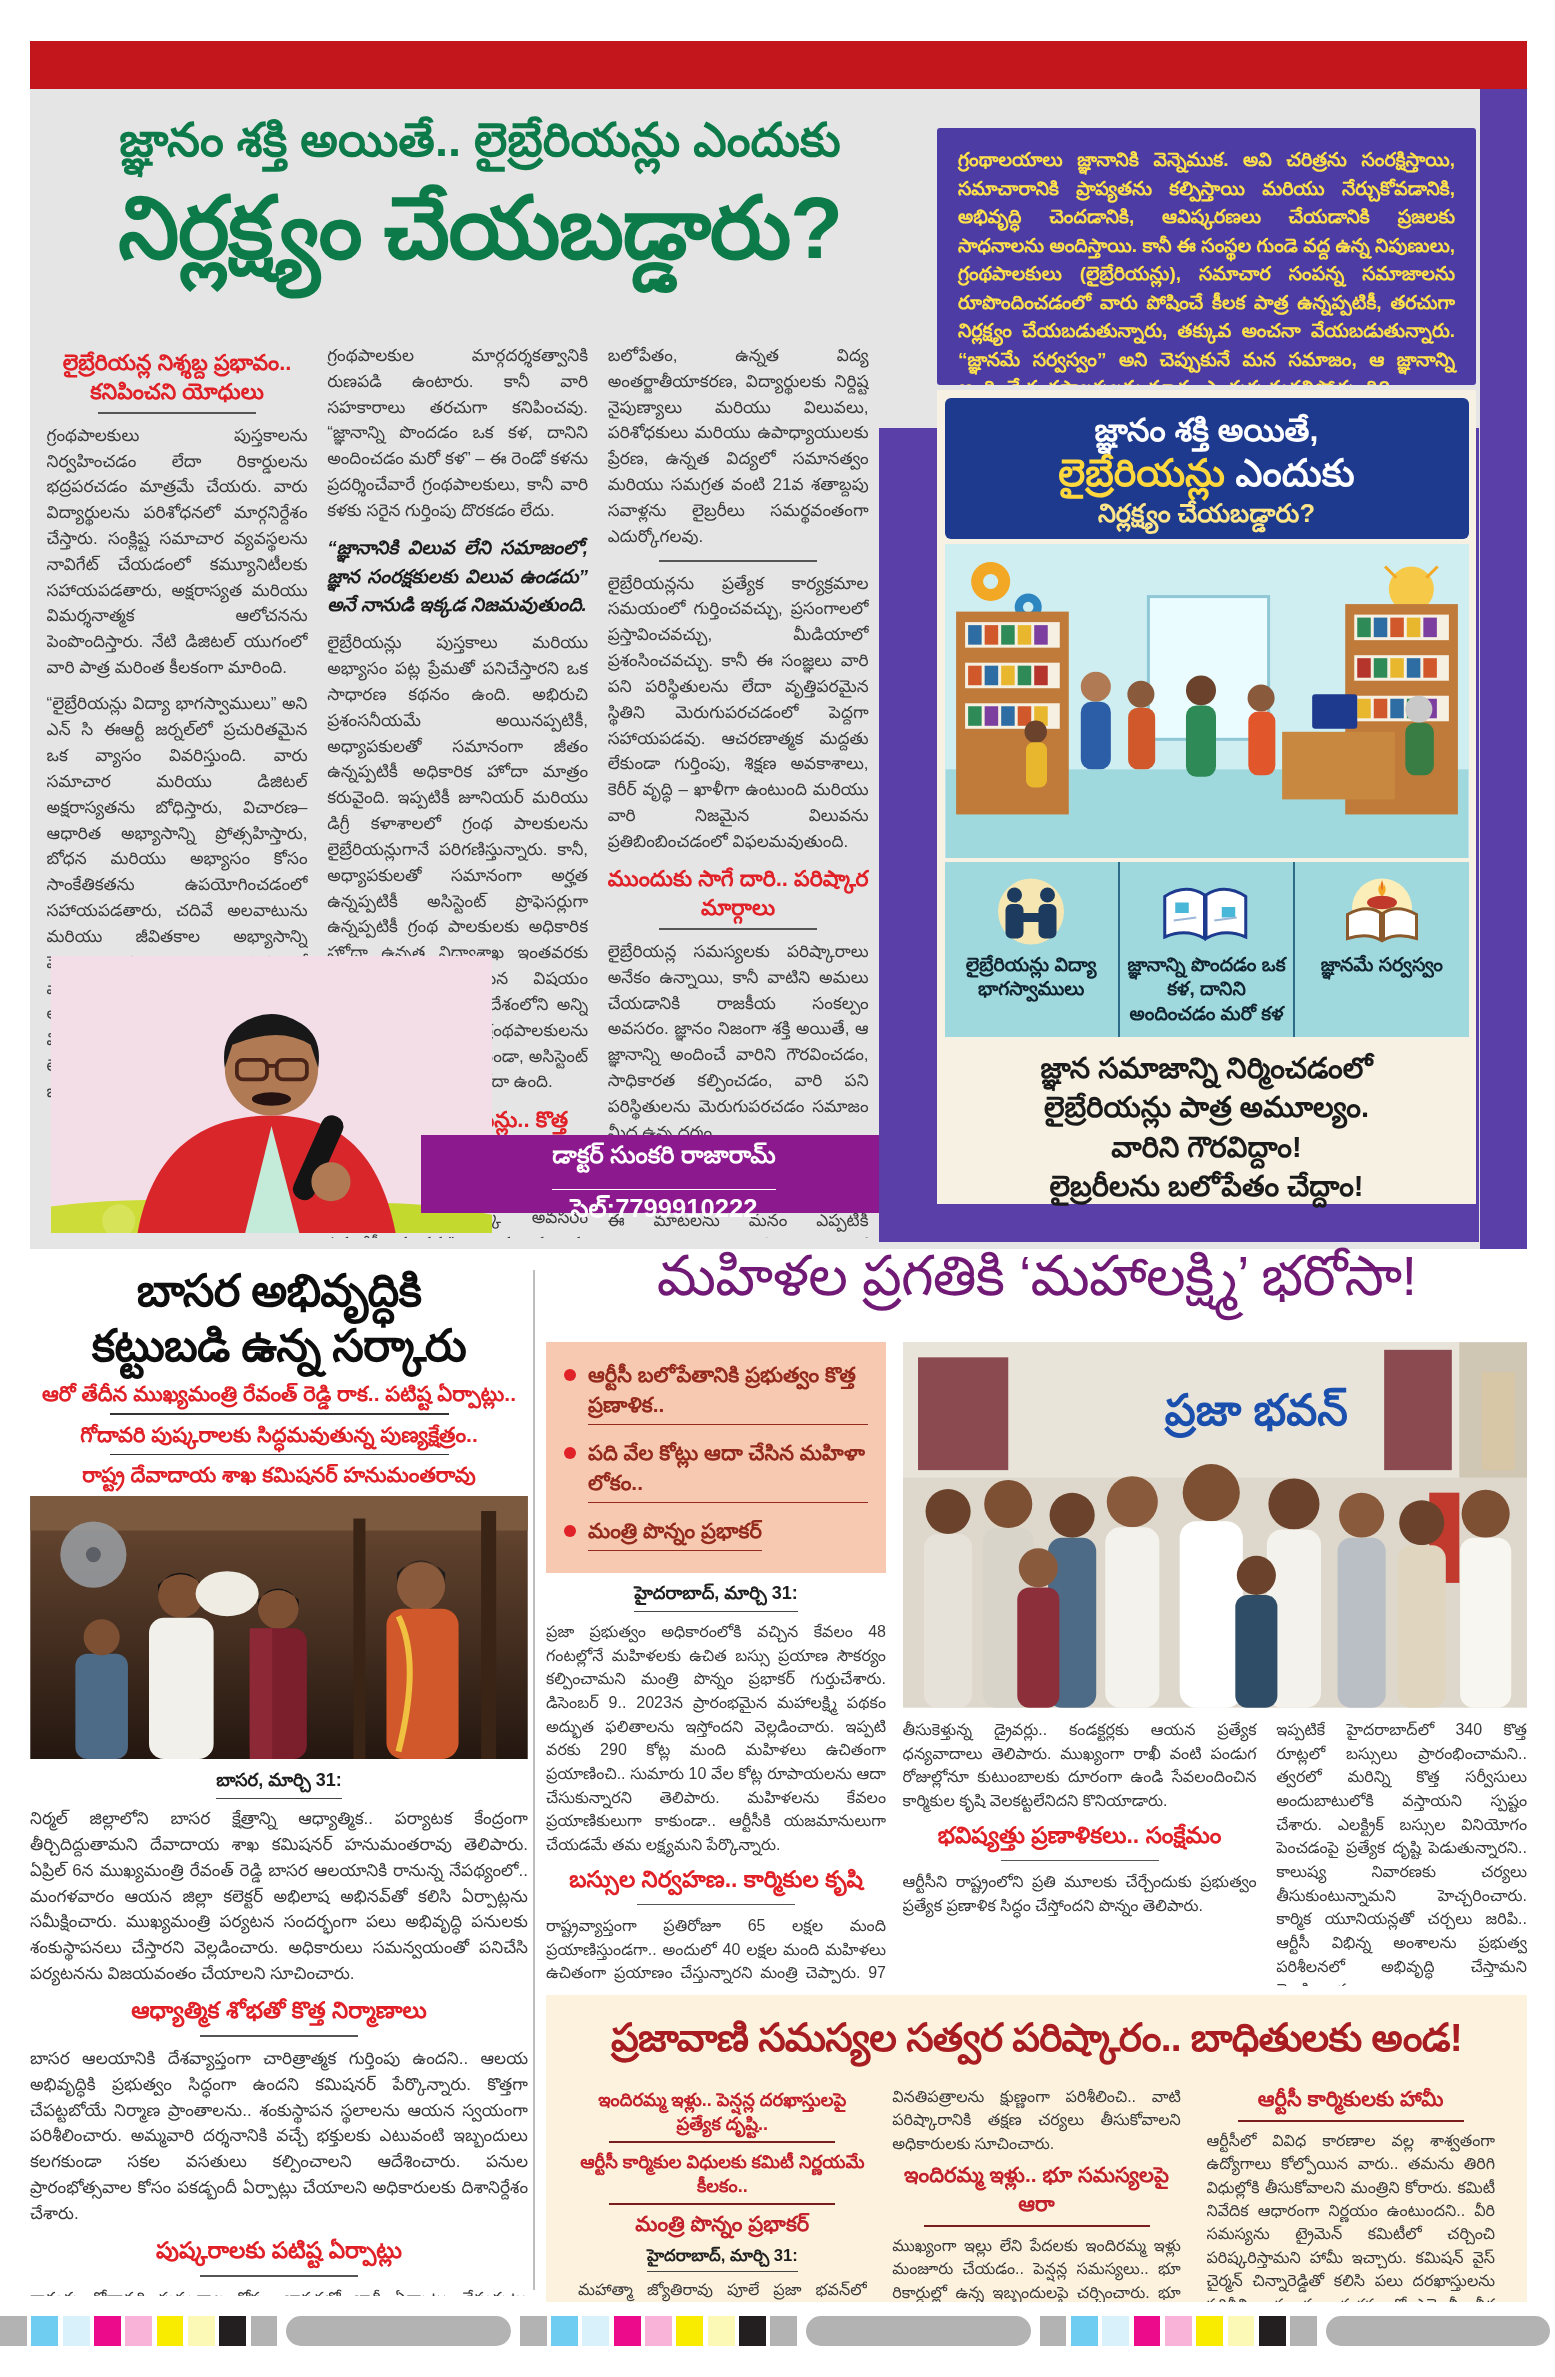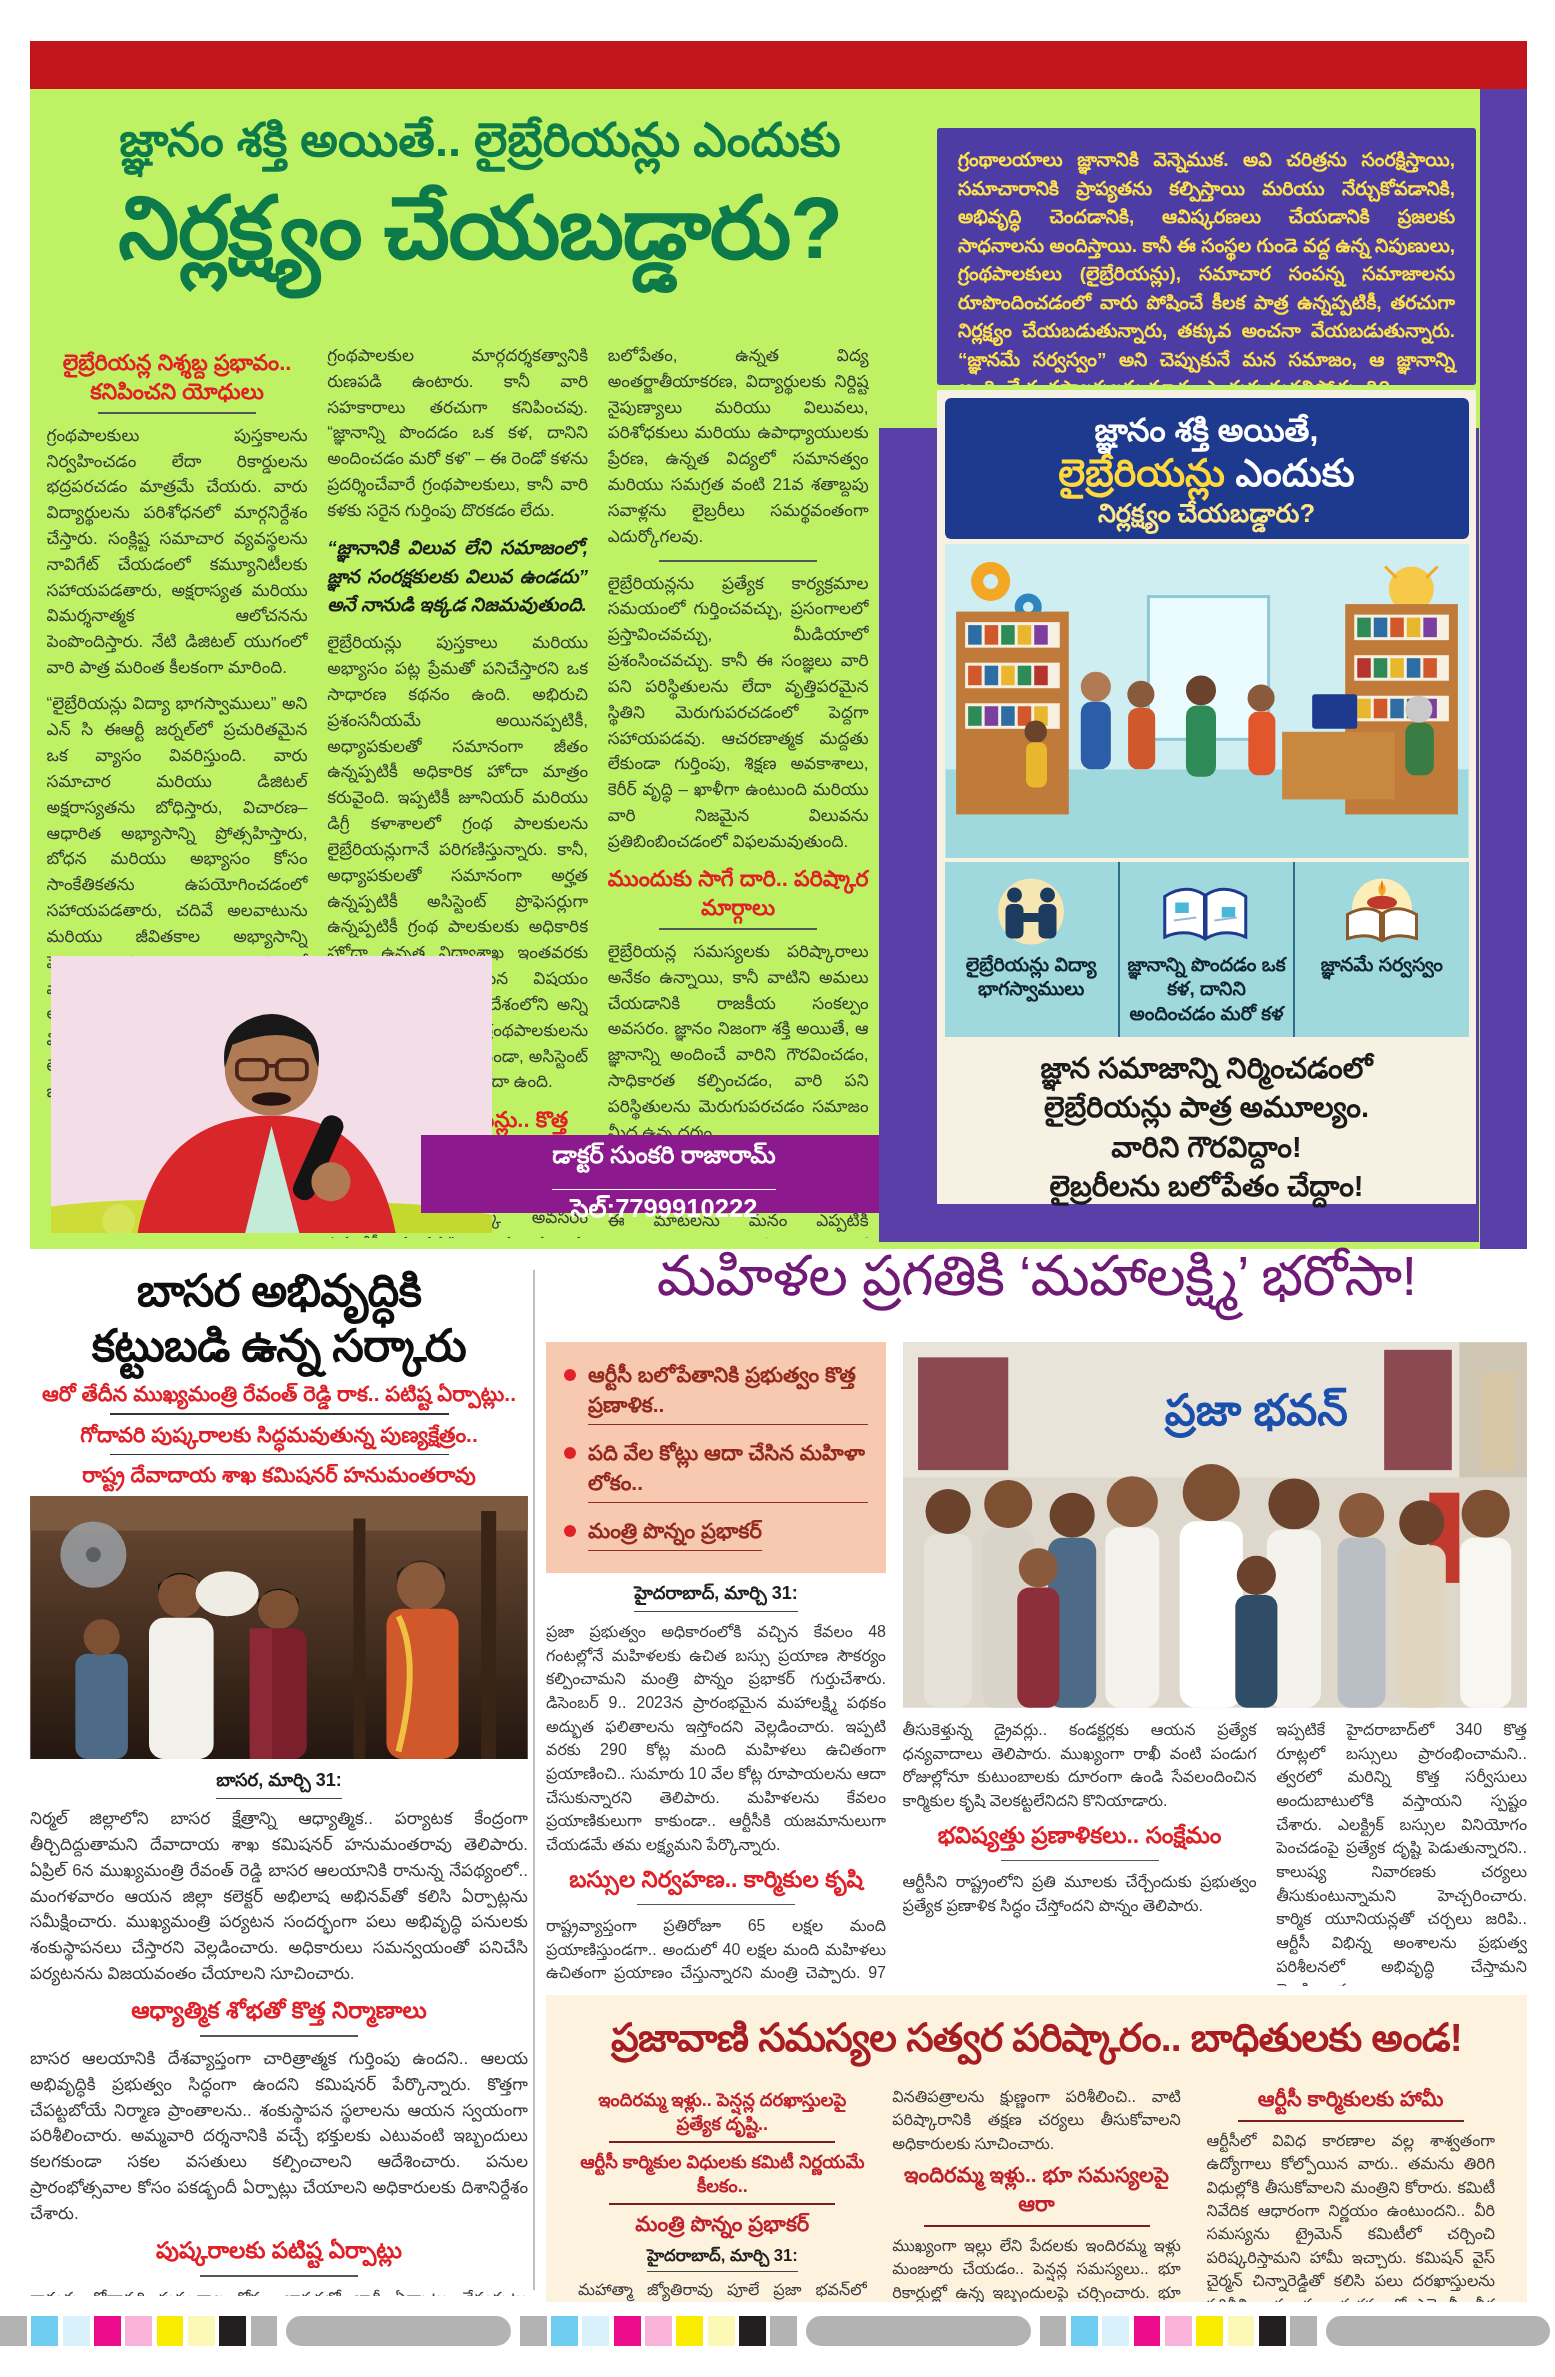--- a/index.html
+++ b/index.html
@@ -10,21 +10,21 @@
   .mh-left{flex:0 0 760px;background:#c3151c;display:flex;align-items:center;}
   .mh-pageno{color:#ffd900;font-size:33px;font-weight:800;margin-left:22.6px;line-height:1;}
   .mh-sep{width:1.5px;height:24px;background:#f7f7f7;margin:0 18px;}
   .mh-date{color:#fff;font-size:20.3px;font-weight:700;}
   .mh-diag{flex:0 0 39px;background:linear-gradient(104deg,#c3151c 49%,#fdc500 51%);}
   .mh-mid{flex:0 0 361px;background:#fdc500;display:flex;align-items:center;justify-content:center;}
   .mh-title{color:#3f3d99;font-size:30px;font-weight:800;letter-spacing:0.8px;}
   .mh-right{flex:1;background:#c3151c;color:#fff;display:flex;flex-direction:column;justify-content:center;
             align-items:flex-end;padding-right:12px;font-size:17.3px;font-weight:700;line-height:1.08;}
   
-  .sec-library{position:absolute;left:30px;top:89px;width:1497px;height:1160px;background:#bef264;}
+  .sec-library{position:absolute;left:30px;top:89px;width:1497px;height:1160px;background:#e5e5e5;}
   .lib-h1{position:absolute;top:22.6px;left:6px;width:888px;text-align:center;color:#0d7a49;
           font-size:47px;font-weight:800;}
   .lib-h2{position:absolute;top:89px;left:6px;width:888px;text-align:center;color:#0d7a49;
           font-size:87px;font-weight:900;letter-spacing:-1.5px;}
   .lib-intro{position:absolute;left:907px;top:39px;width:539px;height:257px;background:#4c3ca3;
              color:#ffe14d;font-size:19px;font-weight:700;line-height:1.5;text-align:justify;
              padding:18px 21px;box-sizing:border-box;border-radius:3px;overflow:hidden;}
   .lib-strip{position:absolute;right:0;top:0;width:47px;height:100%;background:#5a3fa8;}
   .poster-shadow{position:absolute;left:849px;top:339px;width:600px;height:814px;background:#5a3fa8;}
   .poster{position:absolute;left:907px;top:301px;width:539px;height:814px;background:#f7f1e3;

